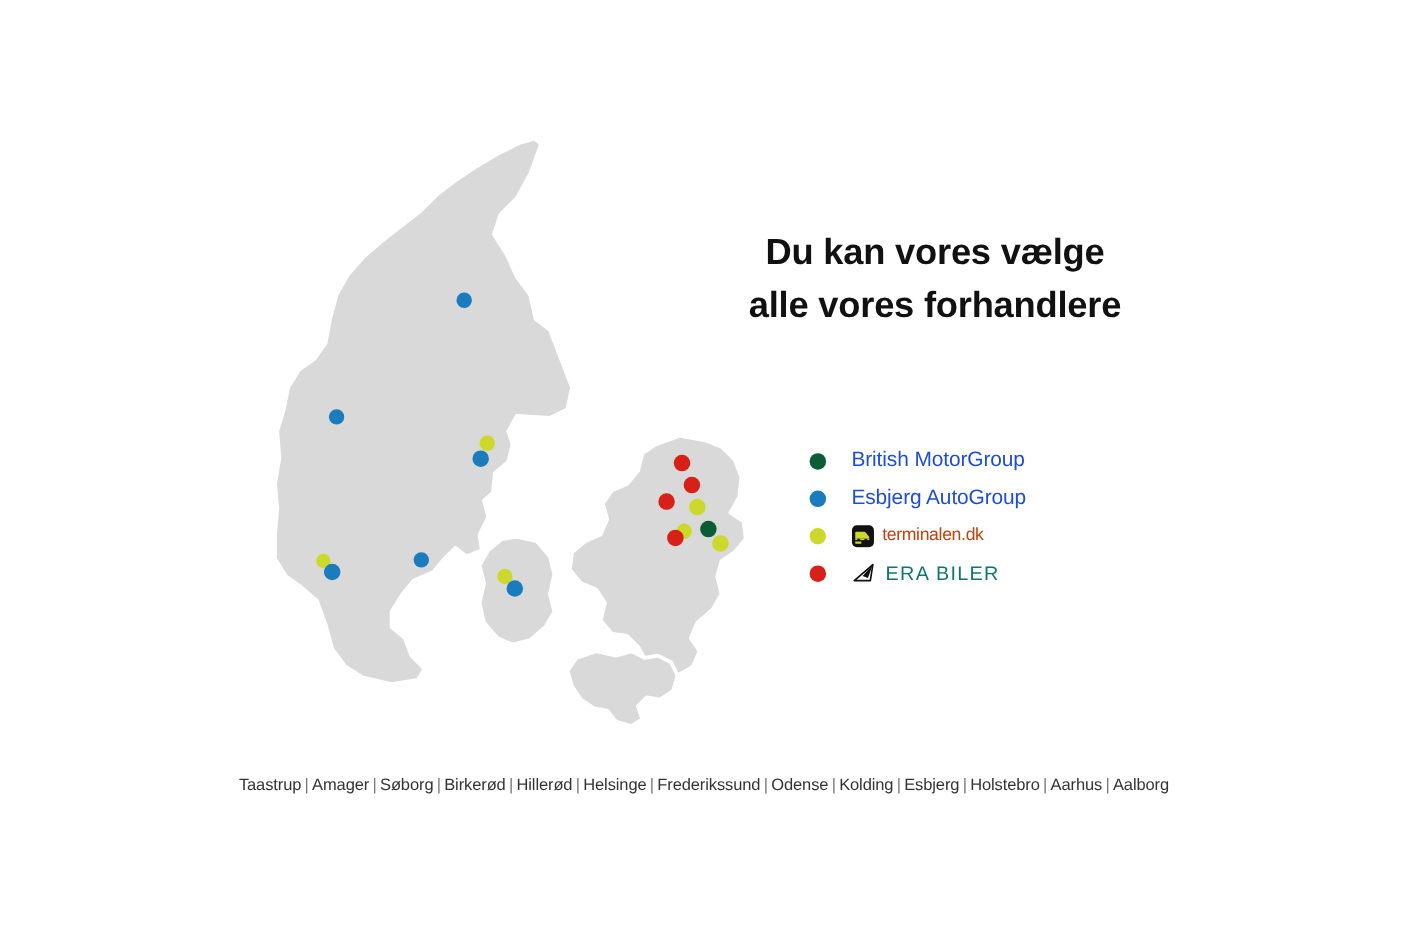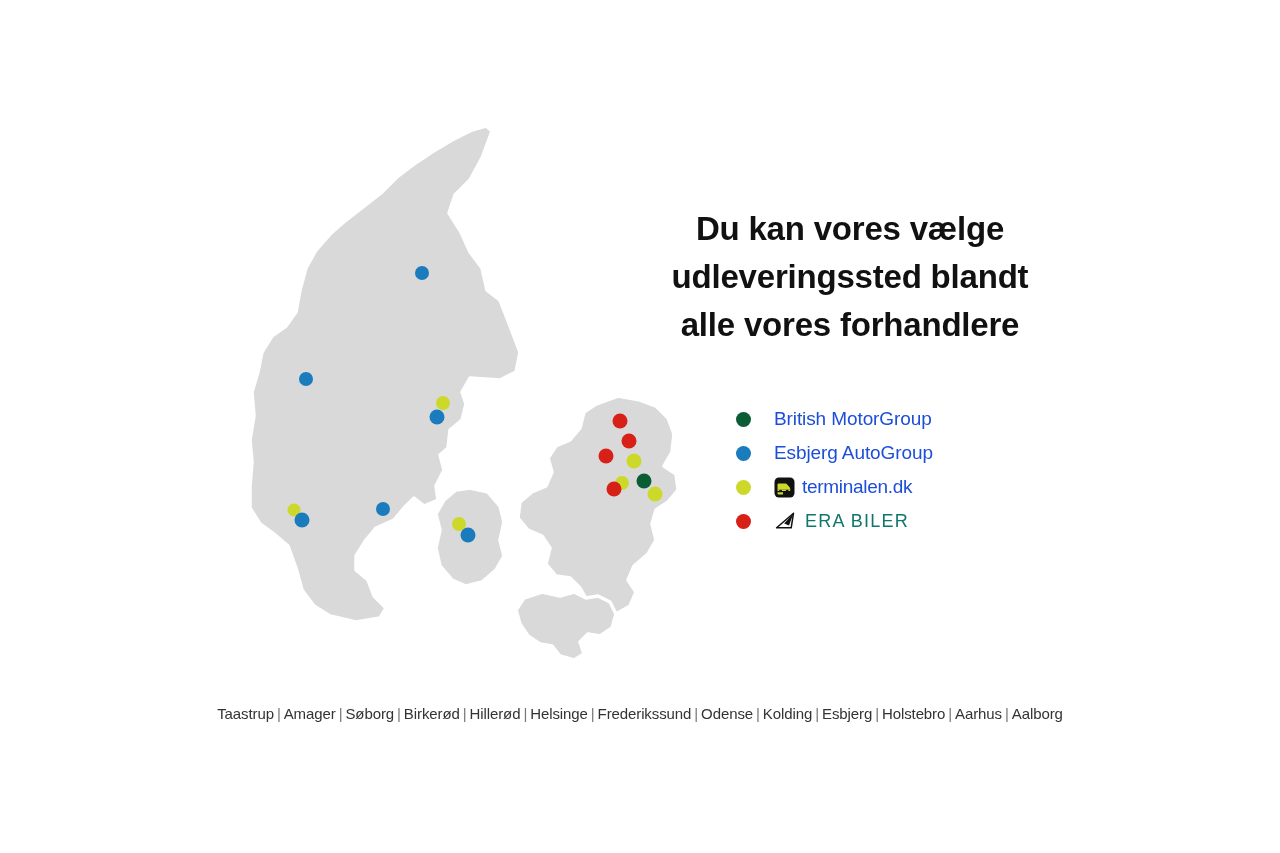--- a/index.html
+++ b/index.html
@@ -71,23 +71,23 @@
   .legend-logo-wrap {
     display: flex;
     align-items: center;
   }
   .logo-mark {
     flex: 0 0 auto;
     margin-right: 7px;
     display: block;
   }
   .legend-label-terminalen {
-    font-size: 19px;
+    font-size: 16px;
     letter-spacing: -0.3px;
-    color: #1d4ed8;
+    color: #c2410c;
   }
   .legend-label-era {
     font-size: 18px;
     font-weight: normal;
     letter-spacing: 1.2px;
     color: #0f766e;
   }
 
   
   #city-list {
@@ -158,21 +158,20 @@
         <circle cx="644" cy="481" r="7.5" fill="#0b5d35" class="map-dot"></circle>
         <circle cx="622" cy="483" r="7" fill="#cdd92a" class="map-dot"></circle>
         <circle cx="614" cy="489" r="7.5" fill="#d62018" class="map-dot"></circle>
         <circle cx="655" cy="494" r="7.5" fill="#cdd92a" class="map-dot"></circle>
       </g>
   </svg>
 </div>
 
 <div id="headline">
   <span class="hl-line">Du kan vores vælge</span>
-  <span class="hl-line">udleveringssted blandt</span>
   <span class="hl-line">alle vores forhandlere</span>
 </div>
 
 <div id="legend">
 
   <div class="legend-row">
     <span class="legend-swatch" style="background:#0b5d35"></span>
     <span class="legend-label">British MotorGroup</span>
   </div>
 

